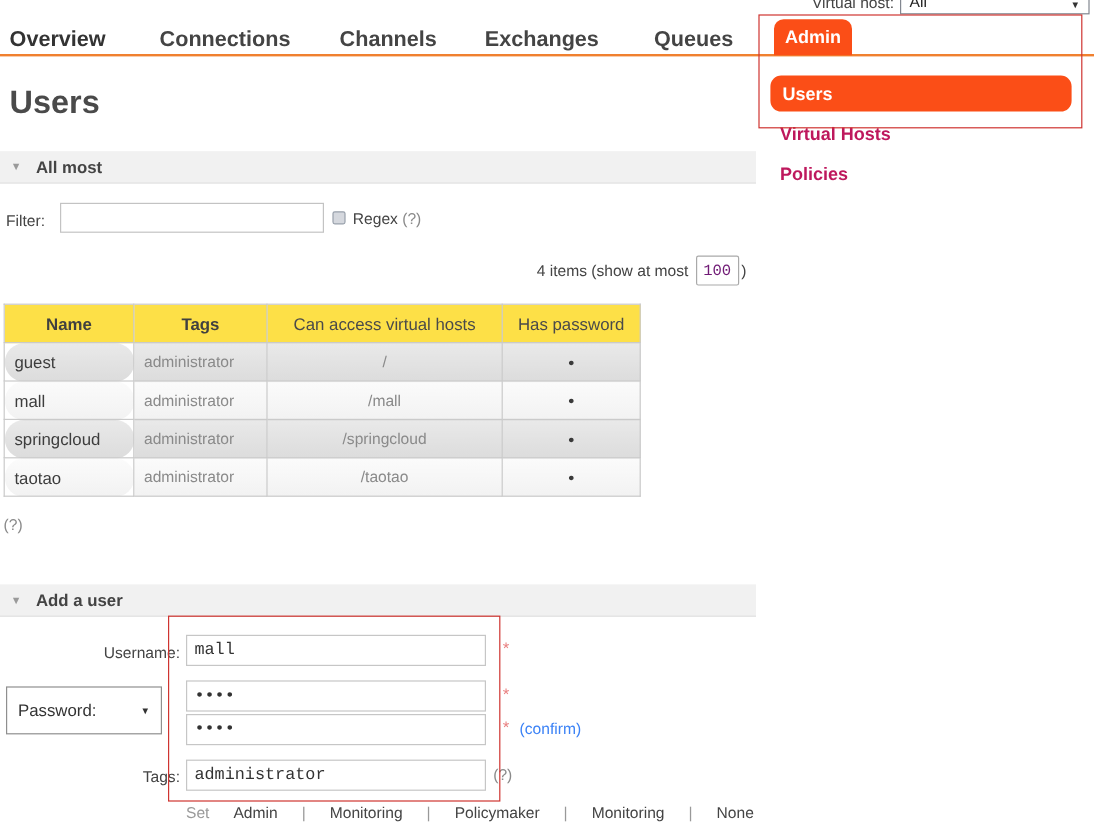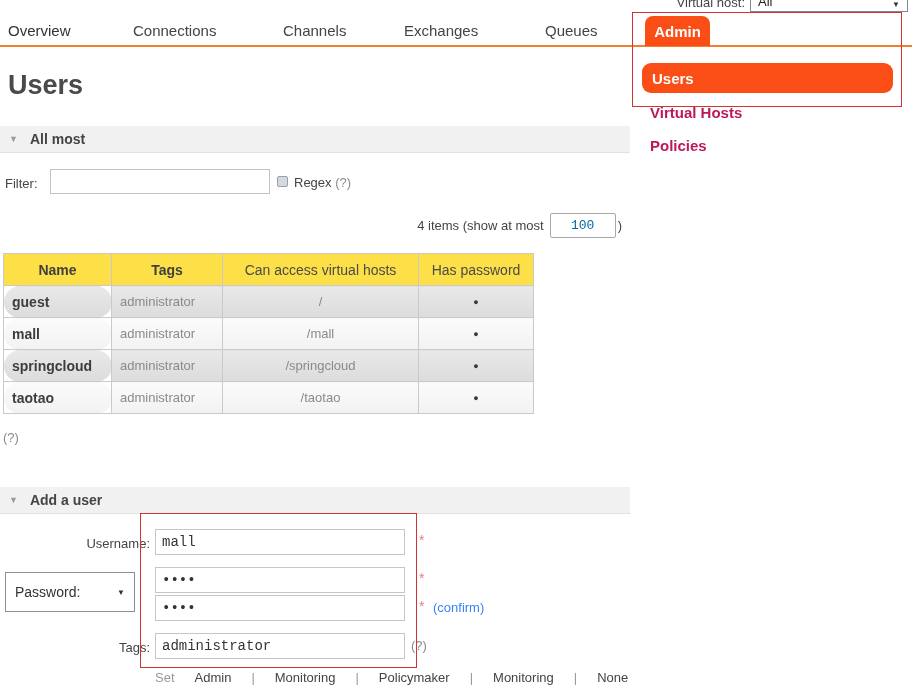--- a/index.html
+++ b/index.html
@@ -9,21 +9,21 @@
   .abs { position:absolute; }
 
   
   .vhost-label { top:-5px; left:645px; width:100px; text-align:right; font-size:13px; color:#444; }
   .vhost-select { top:-12px; left:750px; width:158px; height:24px; border:1px solid #828790; background:#fff;
                   display:flex; align-items:flex-end; justify-content:space-between; padding:0 7px 2px 7px; font-size:13px; color:#222; }
   .vhost-select .arrow { font-size:8px; color:#333; }
 
   
   .nav-rule { top:45px; left:0; width:912px; height:2px; background:#f0802f; }
-  .nav-tab { top:22px; font-weight:normal; font-size:15px; color:#444; cursor:pointer; white-space:nowrap; }
+  .nav-tab { top:22px; font-weight:bold; font-size:18px; color:#444; cursor:pointer; white-space:nowrap; }
   .admin-tab { top:16px; left:645px; width:65px; height:30px; background:#fb4e17; border-radius:8px 8px 0 0;
                color:#fff; font-weight:bold; font-size:15px; display:flex; align-items:center; justify-content:center; z-index:2; }
 
   
   .side-selected { top:63px; left:642px; width:251px; height:30px; background:#fb4e17; border-radius:9px;
                    color:#fff; font-weight:bold; font-size:15px; display:flex; align-items:center; padding-left:10px; }
   .side-item { left:650px; font-weight:bold; font-size:15px; color:#be185d; white-space:nowrap; }
 
   
   .red-box { border:1.5px solid #cf3430; background:transparent; z-index:5; pointer-events:none; }
@@ -38,29 +38,29 @@
   .section-bar .cap { font-weight:bold; font-size:14px; color:#444; }
 
   
   .filter-label { top:176px; left:5px; font-size:13px; }
   .filter-input { top:169px; left:50px; width:220px; height:25px; border:1px solid #c3c3c3; font-size:13px; padding:0 5px;
                   font-family:"Liberation Sans",sans-serif; }
   .regex-box { top:176px; left:277px; width:11px; height:11px; background:#d5d8de; border:1px solid #98a0ab; border-radius:2px; }
   .regex-label { top:175px; left:294px; font-size:13px; }
   .muted { color:#8a8a8a; }
   .items-row { top:212px; left:300px; width:322px; height:26px; display:flex; align-items:center; justify-content:flex-end; font-size:13px; color:#444; }
-  .items-input { width:66px; height:25px; border:1px solid #a9a9a9; border-radius:2px; margin:0 2px 0 6px; text-align:center;
-                 font-family:"Liberation Mono", monospace; font-size:13px; color:#0369a1; }
+  .items-input { width:36px; height:25px; border:1px solid #a9a9a9; border-radius:2px; margin:0 2px 0 6px; text-align:center;
+                 font-family:"Liberation Mono", monospace; font-size:13px; color:#701a75; }
 
   
   table.users { top:253px; left:3px; position:absolute; border-collapse:collapse; font-size:13px; }
   table.users th, table.users td { border:1px solid #cacaca; height:32px; padding:0 8px; }
   table.users th { background:#fde047; color:#4a4a4a; font-weight:normal; font-size:14px; text-align:center; }
   table.users th.sortable { font-weight:bold; color:#404040; }
-  table.users td.name { font-weight:bold; color:#3d3d3d; font-size:14px; text-align:left;border-radius:16px; }
+  table.users td.name { font-weight:normal; color:#3d3d3d; font-size:14px; text-align:left;border-radius:16px; }
   table.users td.tags { color:#8a8a8a; text-align:left; }
   table.users td.vh   { color:#8a8a8a; text-align:center; }
   table.users td.dot  { color:#3a3a3a; text-align:center; font-size:9px; }
   table.users tr.odd td  { background:linear-gradient(#e9e9e9, #dcdcdc); }
   table.users tr.even td { background:linear-gradient(#fbfbfb, #f2f2f2); }
   .c-name { width:108px; } .c-tags { width:111px; } .c-vh { width:196px; } .c-pw { width:115px; }
   .table-help { top:430px; left:3px; font-size:13px; }
 
   
   .f-label { font-size:13px; color:#444; text-align:right; width:95px; }

